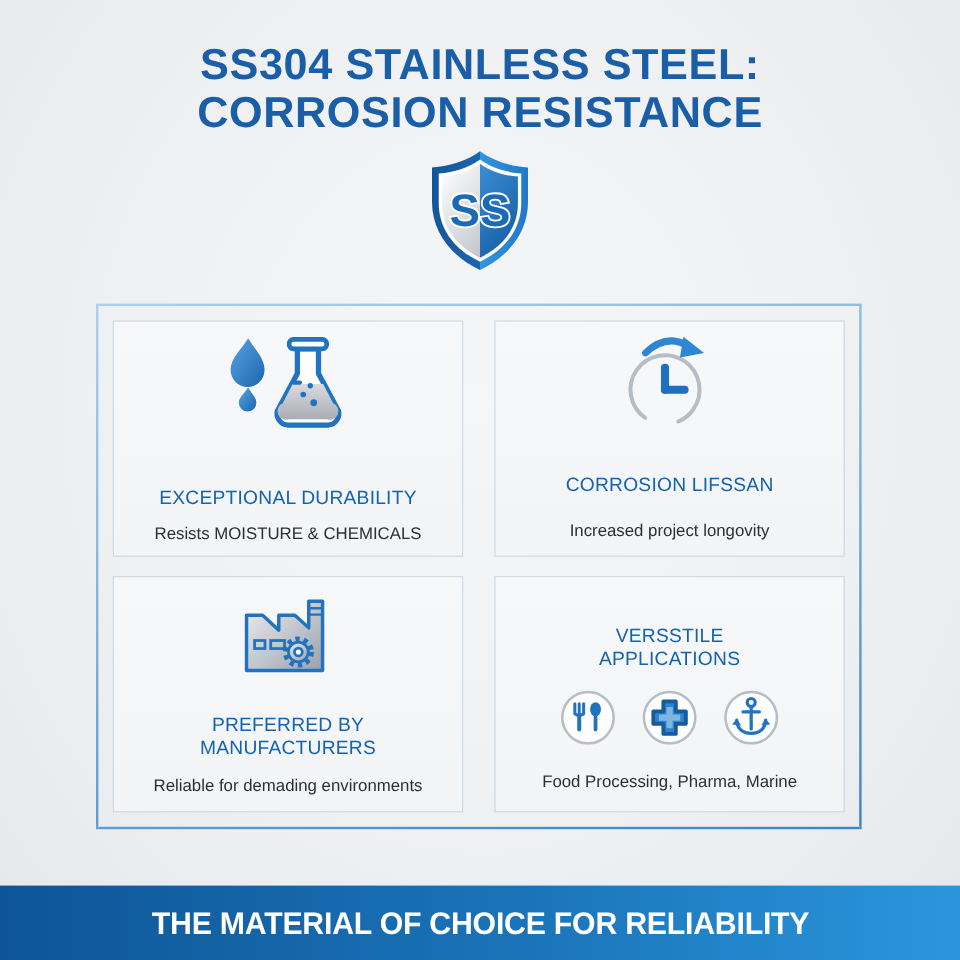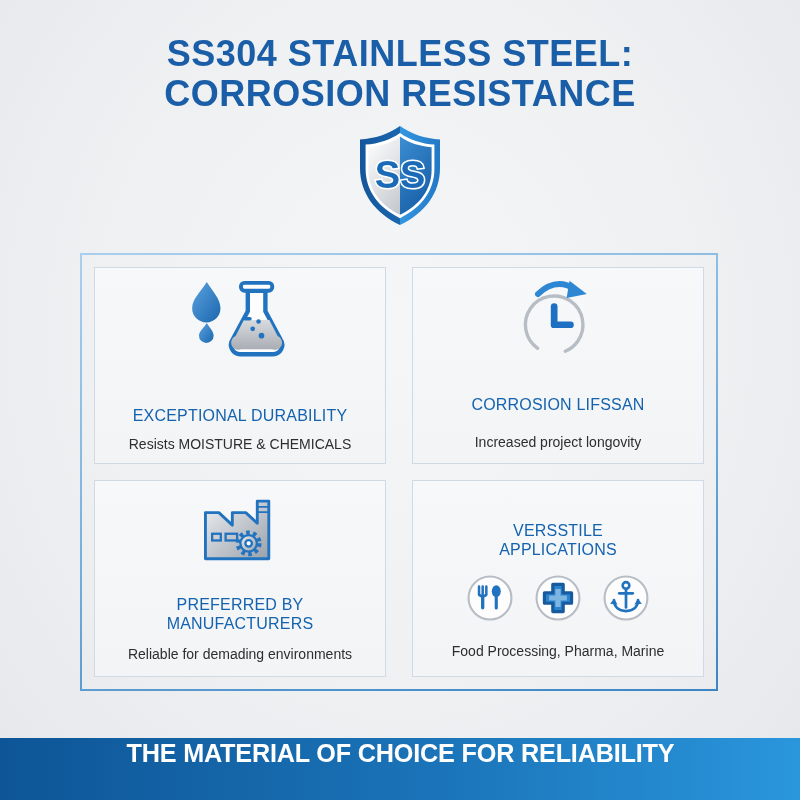--- a/index.html
+++ b/index.html
@@ -53,21 +53,21 @@
   .card3 .card-title{max-width:190px;margin-bottom:16px;}
   .card3 .icon-row{display:flex;gap:22px;margin-bottom:22px;}
   .card4 .icon-block{margin-bottom:8px;}
   .card4 .card-title{max-width:210px;}
   .card4 .card-sub{max-width:235px;margin-top:13px;}
 
   
   .footer{
     position:absolute;left:0;top:738px;width:800px;height:62px;
     background:linear-gradient(90deg,#0d5596 0%,#1b74b9 55%,#2a96dc 100%);
-    display:flex;justify-content:center;
+    display:flex;align-items:center;justify-content:center;
   }
   .footer span{
     color:#ffffff;font-weight:bold;font-size:26px;letter-spacing:-0.2px;
     transform:scaleX(0.97);white-space:nowrap;
   }
 </style>
 </head>
 <body>
 
 <div class="stage">

